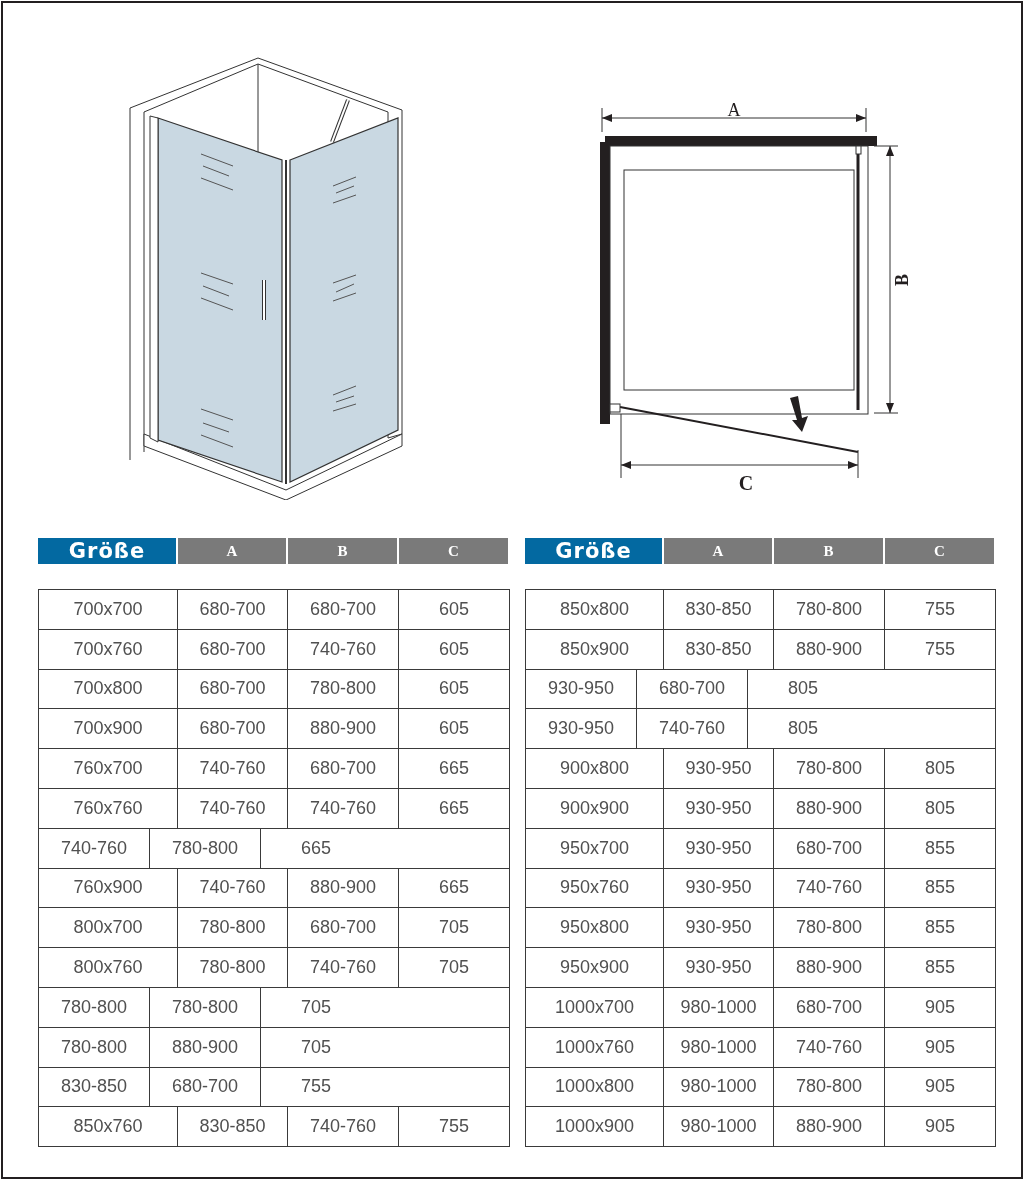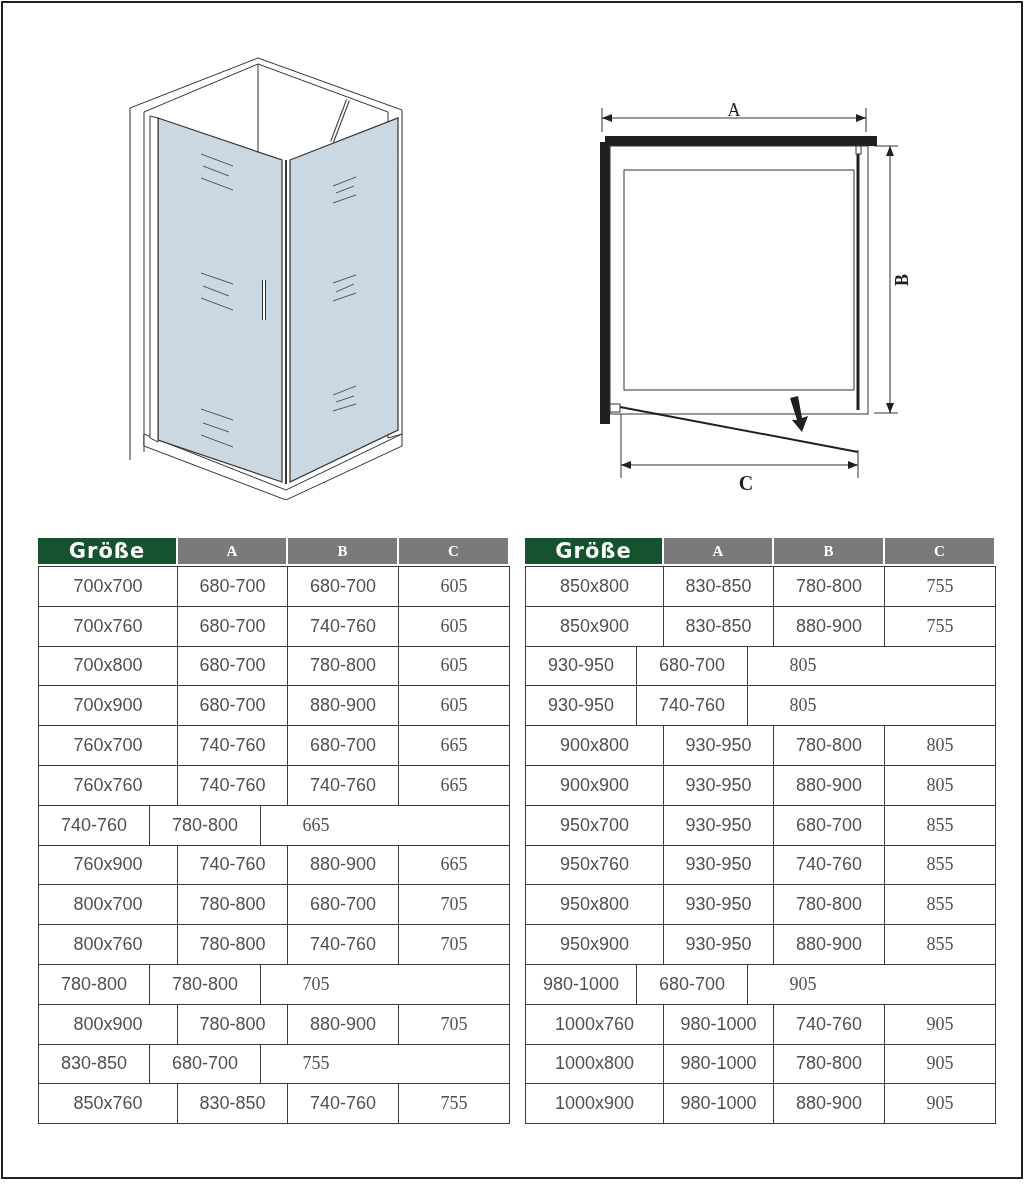--- a/index.html
+++ b/index.html
@@ -6,27 +6,27 @@
   body{width:1028px;height:1184px;position:relative;overflow:hidden;font-family:"Liberation Sans",sans-serif;}
   .frame{position:absolute;left:1px;top:1px;width:1022px;height:1178px;border:2px solid #231f20;box-sizing:border-box;}
   .drawing{position:absolute;}
   #iso{left:110px;top:50px;width:320px;height:450px;}
   #plan{left:580px;top:80px;width:350px;height:420px;}
   .tbl{position:absolute;top:538px;}
   #t1{left:38px;}
   #t2{left:525px;}
   .hdr{display:flex;height:26px;}
   .hdr div{display:flex;align-items:center;justify-content:center;color:#fff;box-sizing:border-box;}
-  .hdr .h-size{background:#14532d;font-family:"DejaVu Sans",sans-serif;font-weight:bold;font-size:21px;letter-spacing:1px;}
+  .hdr .h-size{background:#0369a1;font-family:"DejaVu Sans",sans-serif;font-weight:bold;font-size:21px;letter-spacing:1px;}
   .hdr .h-col{background:#7a7a7a;font-family:"Liberation Serif",serif;font-weight:bold;font-size:15px;border-left:2px solid #fff;}
-  .body{margin-top:2px;border:1.5px solid #3a3a3a;border-bottom:none;}
+  .body{margin-top:25px;border:1.5px solid #3a3a3a;border-bottom:none;}
   .row{display:flex;height:38.8px;border-bottom:1.5px solid #3a3a3a;}
   .row div{display:flex;align-items:center;justify-content:center;font-size:18px;color:#505050;box-sizing:border-box;}
   .row div+div{border-left:1.5px solid #3a3a3a;}
-  .c0{width:138px;} .c1{width:110px;} .c2{width:111px;} .c3{width:111px;font-family:Liberation Serif, serif;}
+  .c0{width:138px;} .c1{width:110px;} .c2{width:111px;} .c3{width:111px;}
   #t2 .c0{width:137px;}
 </style>
 </head>
 <body>
 
 <div class="frame"></div>
 
 <svg id="iso" class="drawing" viewBox="0 0 320 450">
   <g fill="none" stroke="#333" stroke-width="1">
 
@@ -176,21 +176,20 @@
         <div class="c1">780-800</div>
         <div class="c2">740-760</div>
         <div class="c3">705</div>
       </div>
       <div class="row">
         <div class="c1">780-800</div>
         <div class="c2">780-800</div>
         <div class="c3">705</div>
       </div>
       <div class="row">
-        <div class="c0">800x900</div>
         <div class="c1">780-800</div>
         <div class="c2">880-900</div>
         <div class="c3">705</div>
       </div>
       <div class="row">
         <div class="c1">830-850</div>
         <div class="c2">680-700</div>
         <div class="c3">755</div>
       </div>
       <div class="row">
@@ -262,20 +261,21 @@
         <div class="c2">780-800</div>
         <div class="c3">855</div>
       </div>
       <div class="row">
         <div class="c0">950x900</div>
         <div class="c1">930-950</div>
         <div class="c2">880-900</div>
         <div class="c3">855</div>
       </div>
       <div class="row">
+        <div class="c0">1000x700</div>
         <div class="c1">980-1000</div>
         <div class="c2">680-700</div>
         <div class="c3">905</div>
       </div>
       <div class="row">
         <div class="c0">1000x760</div>
         <div class="c1">980-1000</div>
         <div class="c2">740-760</div>
         <div class="c3">905</div>
       </div>

